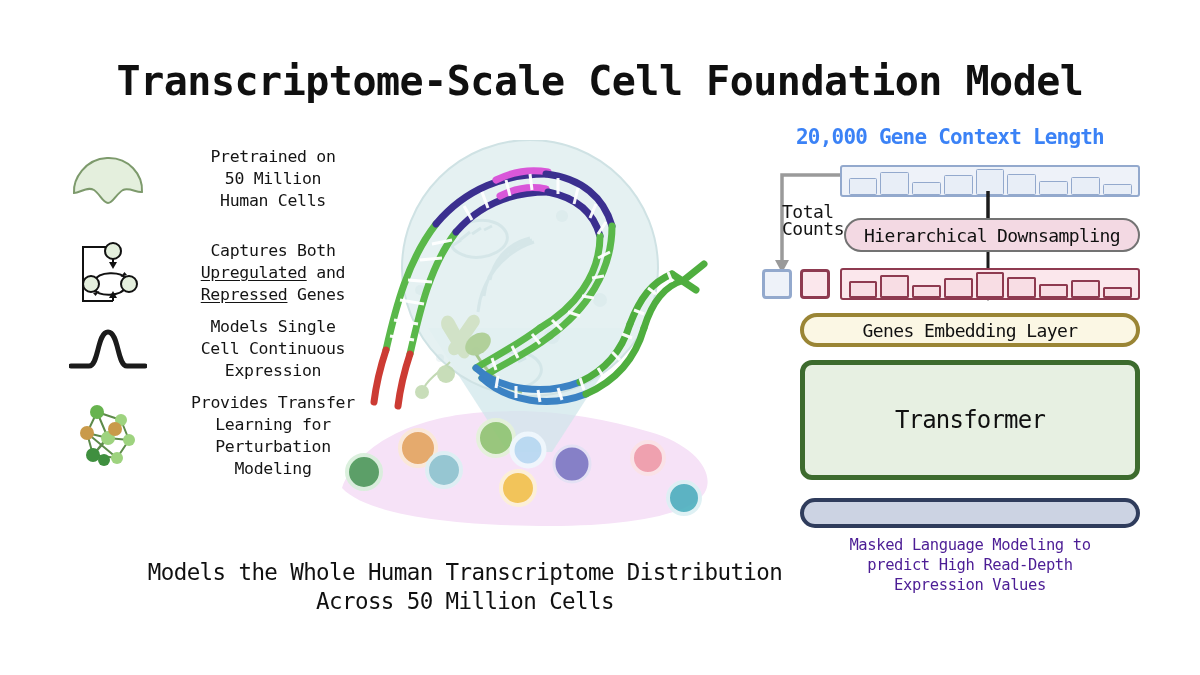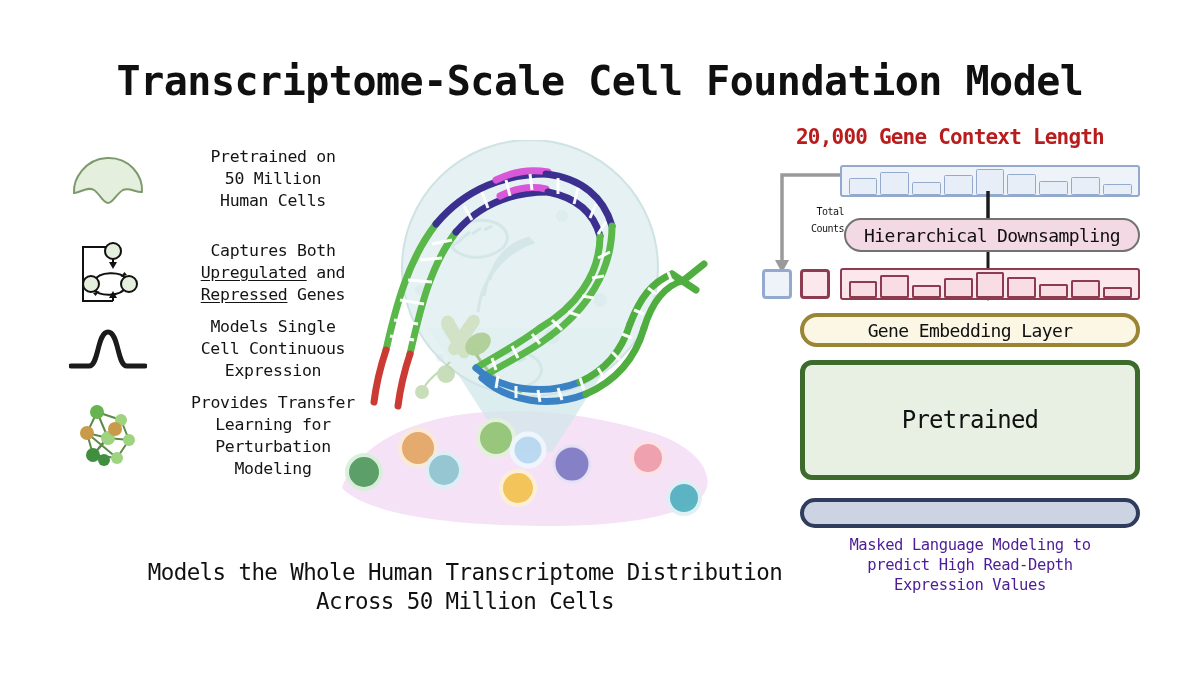--- a/index.html
+++ b/index.html
@@ -78,21 +78,21 @@
     position: absolute;
     left: 760px; top: 125px;
     width: 380px; height: 480px;
   }
   #context-length {
     position: absolute;
     top: 0; left: 0; width: 380px;
     text-align: center;
     font-size: 21px;
     font-weight: 700;
-    color: #b91c1c;
+    color: #3b82f6;
     letter-spacing: -0.8px;
     white-space: nowrap;
   }
 
   
   .track {
     position: absolute;
     display: flex;
     align-items: flex-end;
     justify-content: space-between;
@@ -124,22 +124,22 @@
     border-radius: 4px;
   }
   #chip-blue  { left: 2px;  top: 144px; border: 3px solid #93a9cd; background: #eef2f9; }
   #chip-pink  { left: 40px; top: 144px; border: 3px solid #8e3a50; background: #fbe7ec; }
 
   
   #bracket { position: absolute; left: 0px; top: 44px; width: 88px; height: 112px; }
   #total-counts-label {
     position: absolute;
     left: 22px; top: 78px; width: 62px;
-    text-align: right;
-    font-size: 10px;
+    text-align: left;
+    font-size: 18px;
     line-height: 17px;
     color: #141414;
     letter-spacing: -0.5px;
   }
 
   
   .pill {
     position: absolute;
     display: flex; align-items: center; justify-content: center;
     text-align: center;
@@ -423,25 +423,25 @@
         <div class="bar" style="height: 12.6667px;"></div>
         <div class="bar" style="height: 20.1667px;"></div>
         <div class="bar" style="height: 26px;"></div>
         <div class="bar" style="height: 21px;"></div>
         <div class="bar" style="height: 13.9167px;"></div>
         <div class="bar" style="height: 18.5px;"></div>
         <div class="bar" style="height: 11.4167px;"></div>
       </div>
 
     <div class="pill" id="pill-embedding">
-      <span>Gene Embedding Layer</span>
+      <span>Genes Embedding Layer</span>
     </div>
 
     <div class="pill" id="block-transformer">
-      <span>Pretrained</span>
+      <span>Transformer</span>
     </div>
 
     <div class="pill" id="bar-mlm"></div>
     <div id="mlm-caption">
       <div>Masked Language Modeling to</div>
       <div>predict High Read-Depth</div>
       <div>Expression Values</div>
     </div>
 
   </div>

